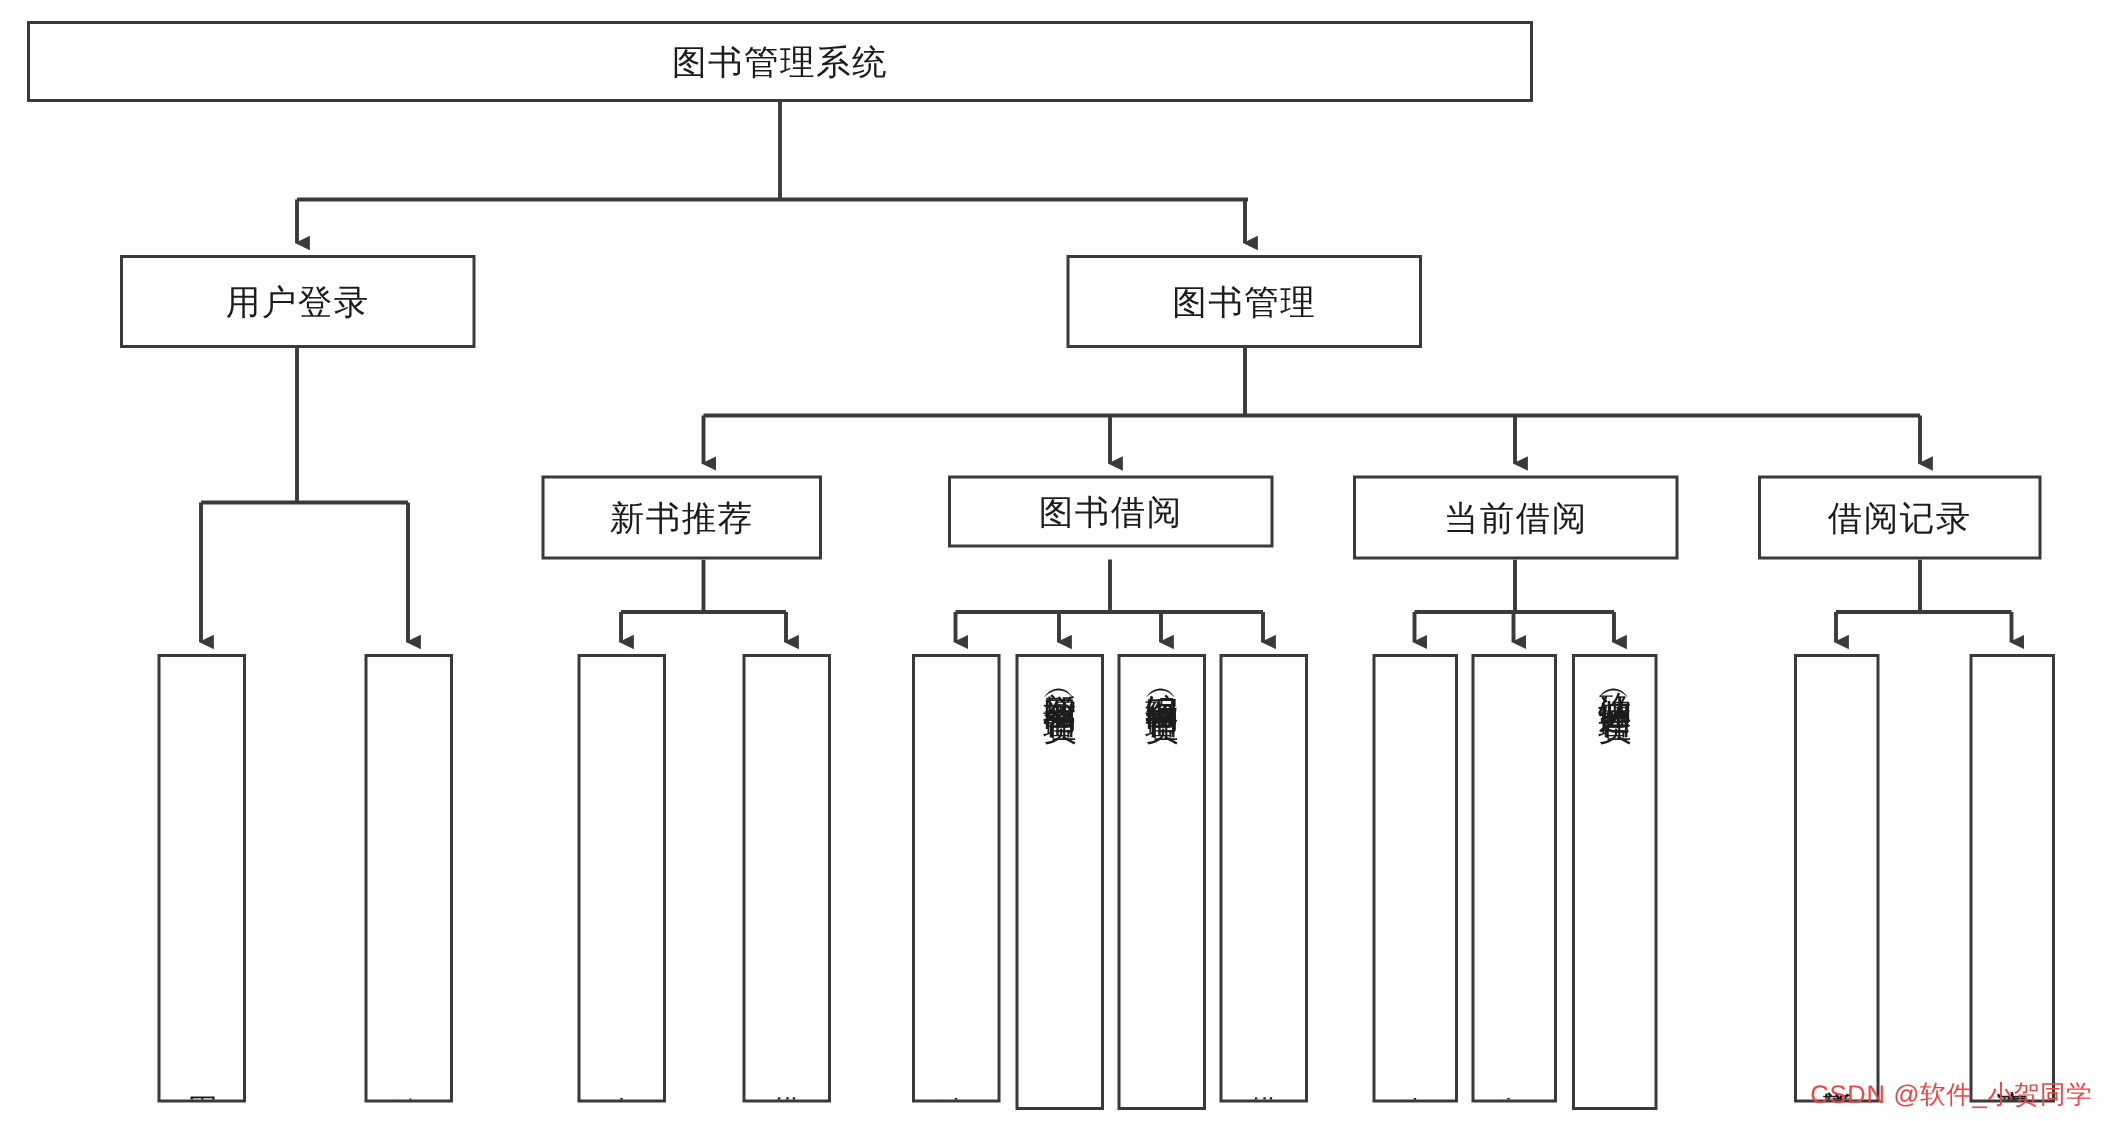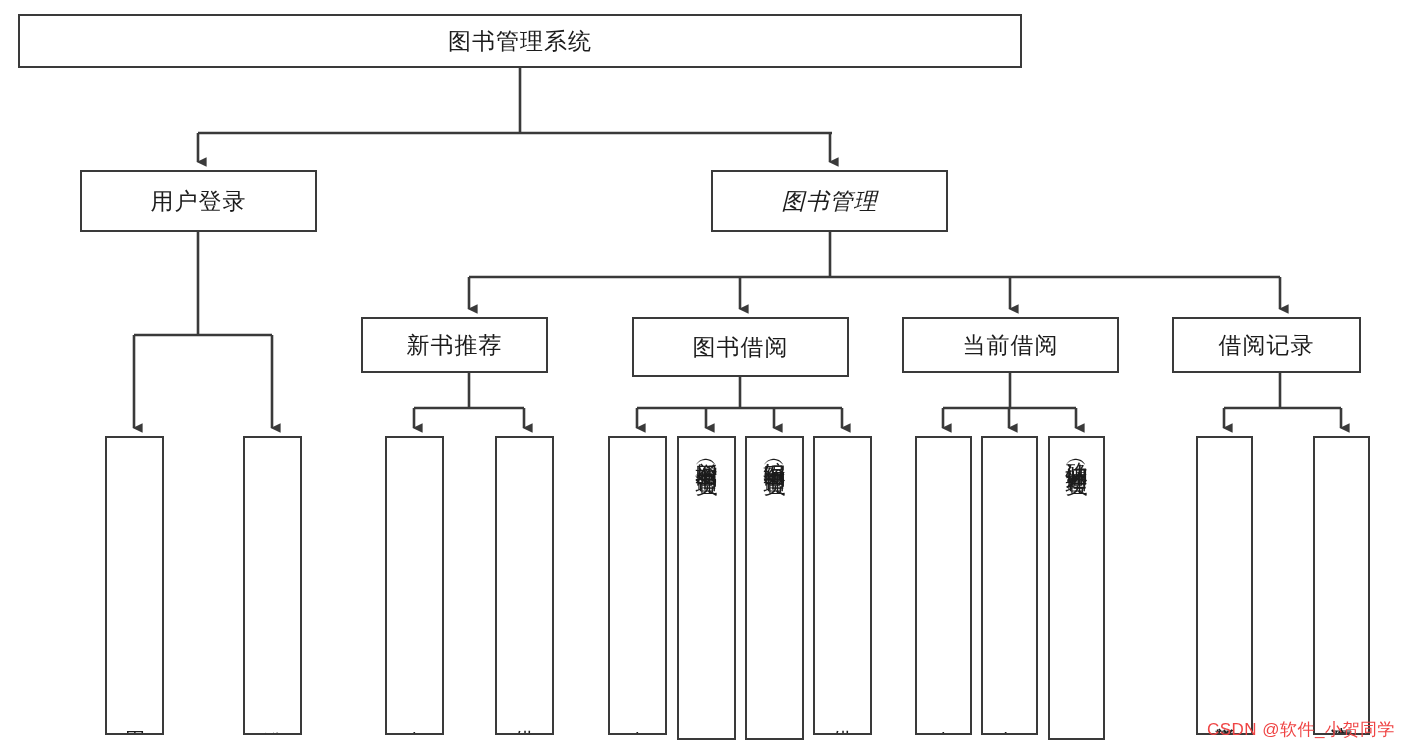--- a/index.html
+++ b/index.html
@@ -133,28 +133,28 @@
     </g>
   </svg>
 
   <div class="node" style="left:18px; top:14px; width:1004px; height:54px;">
     <span class="node-label">图书管理系统</span>
   </div>
 
   <div class="node" style="left:80px; top:170px; width:237px; height:62px;">
     <span class="node-label">用户登录</span>
   </div>
-  <div class="node" style="left:711px; top:170px; width:237px; height:62px;font-style:italic;">
+  <div class="node" style="left:711px; top:170px; width:237px; height:62px;">
     <span class="node-label">图书管理</span>
   </div>
 
   <div class="node" style="left:361px; top:317px; width:187px; height:56px;text-align:right;">
     <span class="node-label">新书推荐</span>
   </div>
-  <div class="node" style="left:632px; top:317px; width:217px; height:60px;">
+  <div class="node" style="left:632px; top:317px; width:217px; height:48px;">
     <span class="node-label">图书借阅</span>
   </div>
   <div class="node" style="left:902px; top:317px; width:217px; height:56px;justify-content:center;">
     <span class="node-label">当前借阅</span>
   </div>
   <div class="node" style="left:1172px; top:317px; width:189px; height:56px;">
     <span class="node-label">借阅记录</span>
   </div>
 
   <div class="leaf align-bottom" style="left:105px; top:436px; width:59px; height:299px;">

